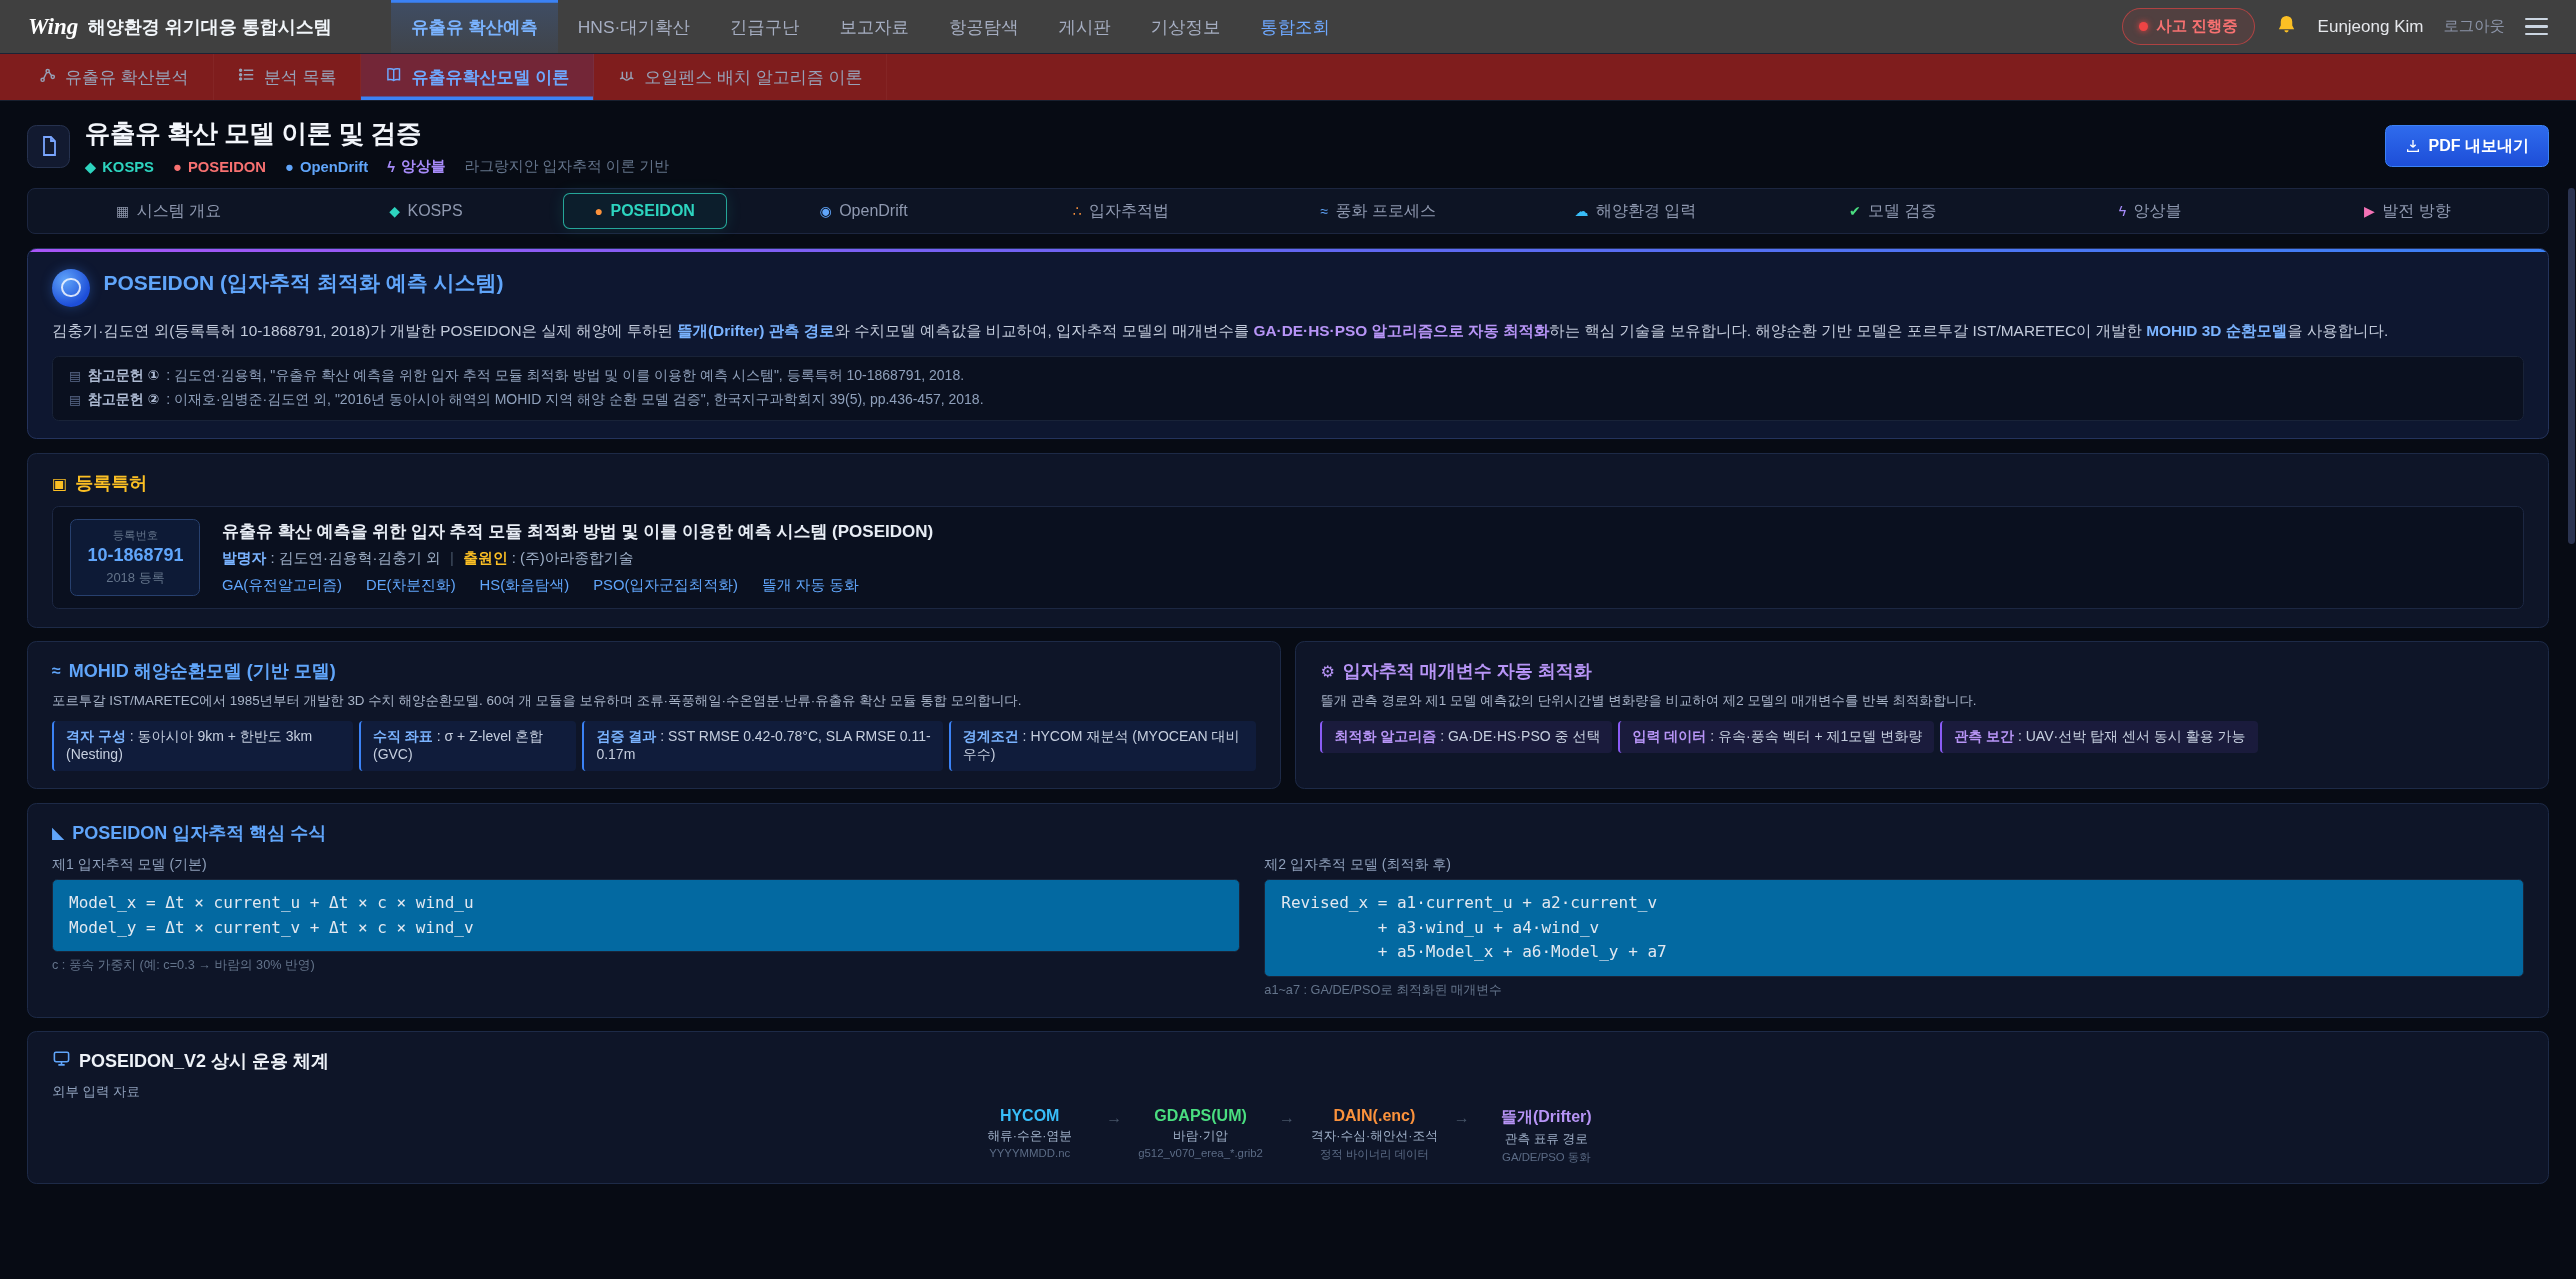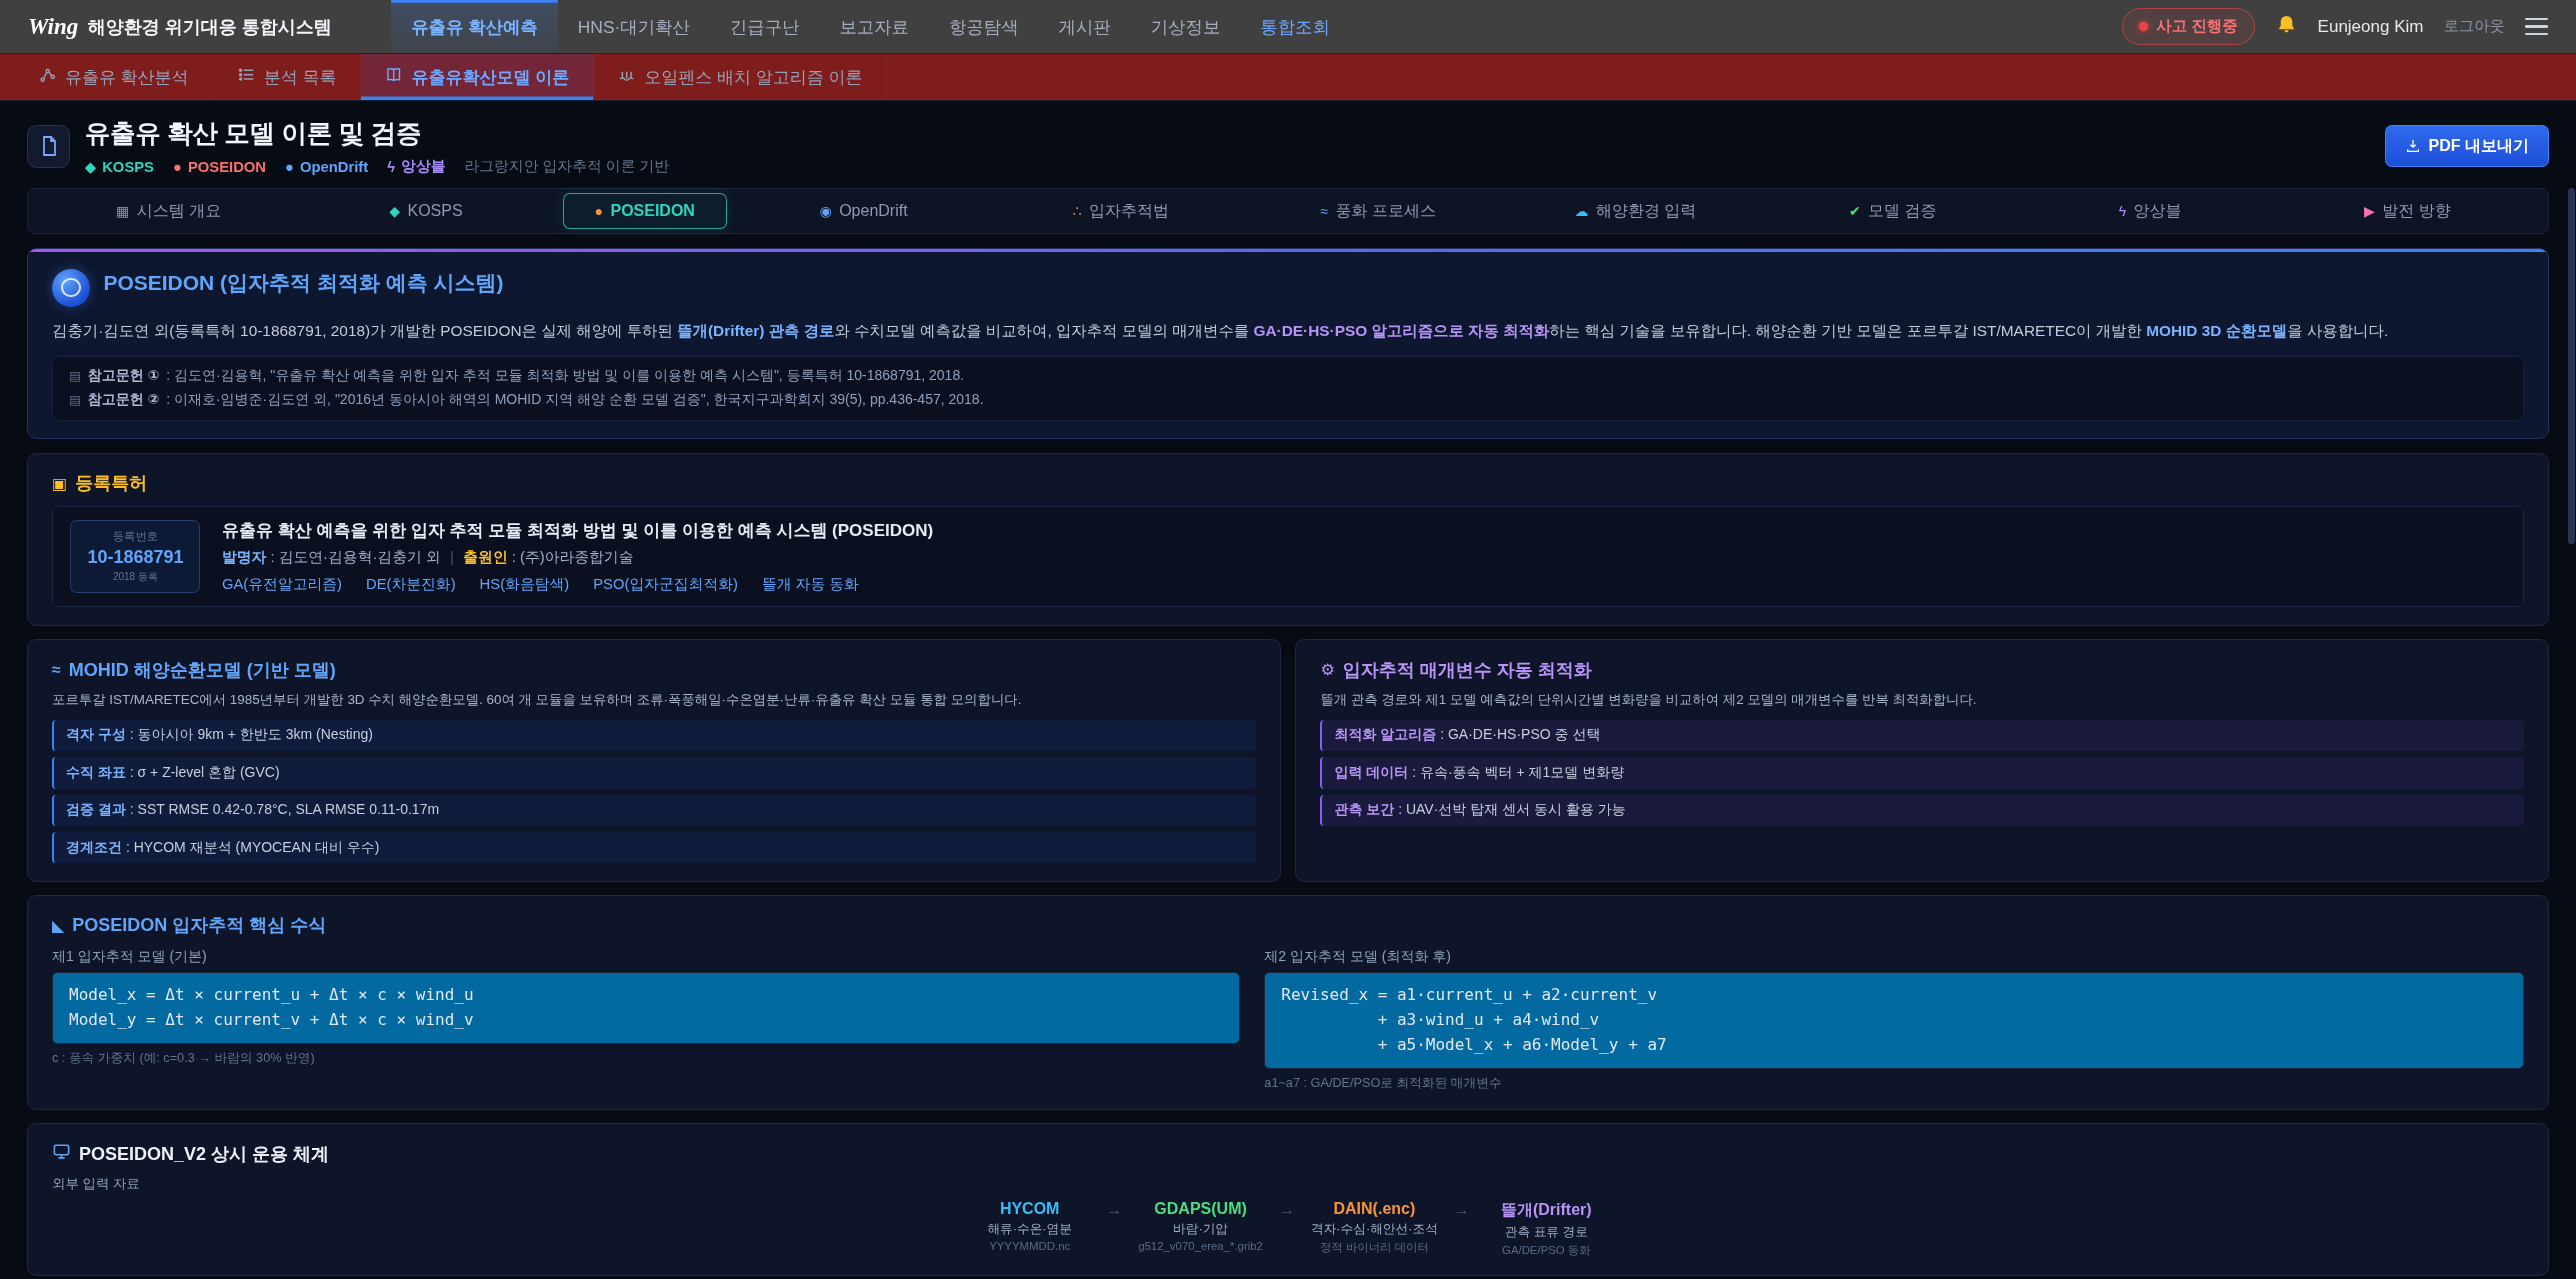--- a/index.html
+++ b/index.html
@@ -64,30 +64,30 @@
   .ref-label { font-weight:700; color:#aebbd3; white-space:nowrap; }
   
   .card-title { display:flex; align-items:center; gap:8px; font-size:18px; font-weight:700; }
   .ct-amber{color:#fbbf24}.ct-blue{color:#60a5fa}.ct-purple{color:#b794f6}.ct-white{color:#eef2f8}
   .ct-ic { font-size:16px; }
   
   .patent-box { margin-top:10.7px; background:#0a101f; border:0.7px solid #1c2742; border-radius:6.7px; padding:12px 17.4px; display:flex; gap:21.5px; align-items:center; }
   .pno { flex:none; text-align:center; background:#0d1a36; border:0.7px solid #27406e; border-radius:6.7px; padding:8px 16px; }
   .pno-label { font-size:11.4px; color:#64748b; }
   .pno-no { font-size:18px; font-weight:700; color:#60a5fa; margin-top:2.7px; }
-  .pno-year { font-size:10px; color:#64748b; margin-top:2.7px; }
+  .pno-year { font-size:13px; color:#64748b; margin-top:2.7px; }
   .pt-title { font-size:17px; font-weight:700; color:#e8edf5; }
   .pt-meta { margin-top:6.7px; font-size:14.8px; color:#9fb0c8; display:flex; gap:9.4px; align-items:baseline; }
   .pm-label-b { color:#7ab3ff; font-weight:700; } .pm-sep{color:#475569} .pm-label-o { color:#fbbf24; font-weight:700; }
   .pt-links { margin-top:8px; display:flex; gap:24px; font-size:14.8px; color:#60a5fa; }
   .pt-links span { cursor:pointer; }
   
   .two-col { display:grid; grid-template-columns:1fr 1fr; gap:14.8px; }
   .spec-para { margin-top:8px; font-size:13.4px; color:#a8b4c8; line-height:1.55; }
-  .spec-rows { margin-top:9.4px; display:flex; flex-direction:column; gap:6px; }
+  .spec-rows { margin-top:9.4px; display:flex; flex-direction:row; gap:6px; }
   .spec-row { border-radius:4px; padding:6.7px 12px; font-size:14px; }
   .spec-row.blue { background:rgba(37,99,235,.1); border-left:2.7px solid #3b82f6; }
   .spec-row.purple { background:rgba(139,92,246,.1); border-left:2.7px solid #8b5cf6; }
   .spec-row.blue .sr-label { color:#7ab3ff; font-weight:700; }
   .spec-row.purple .sr-label { color:#b794f6; font-weight:700; }
   .sr-value { color:#c6cfdf; }
   
   .formula-grid { margin-top:10.7px; display:grid; grid-template-columns:1fr 1.06fr; gap:24px; }
   .f-label { font-size:14px; color:#8fa0bb; }
   .code { margin-top:5.4px; background:#0369a1; border:0.7px solid #1a2438; border-radius:5.4px; padding:10.7px 16px; font-family:"DejaVu Sans Mono","Liberation Mono",monospace; font-size:16px; line-height:1.55; color:#e2e8f0; white-space:pre; overflow:hidden; }

